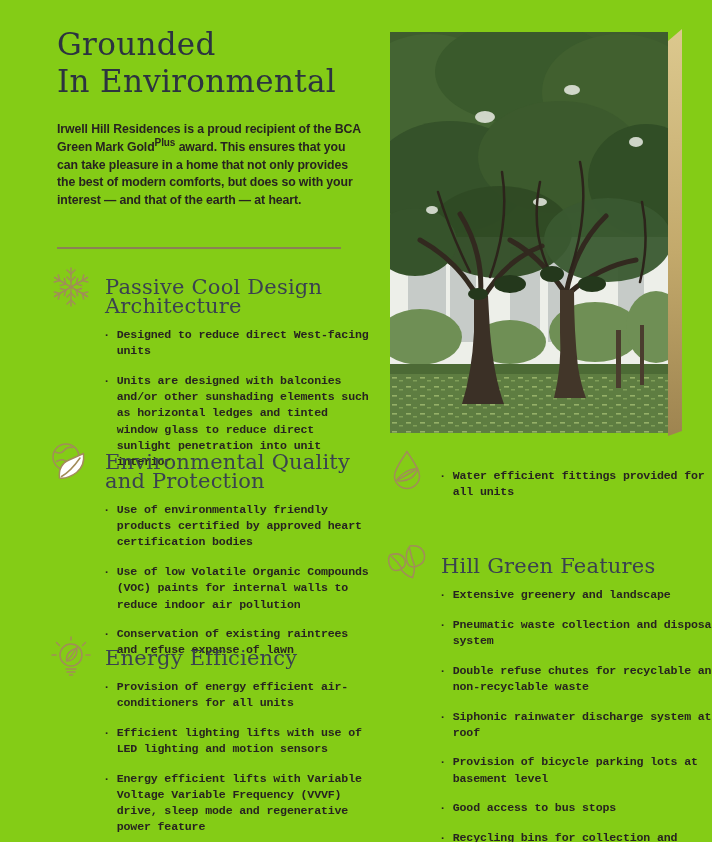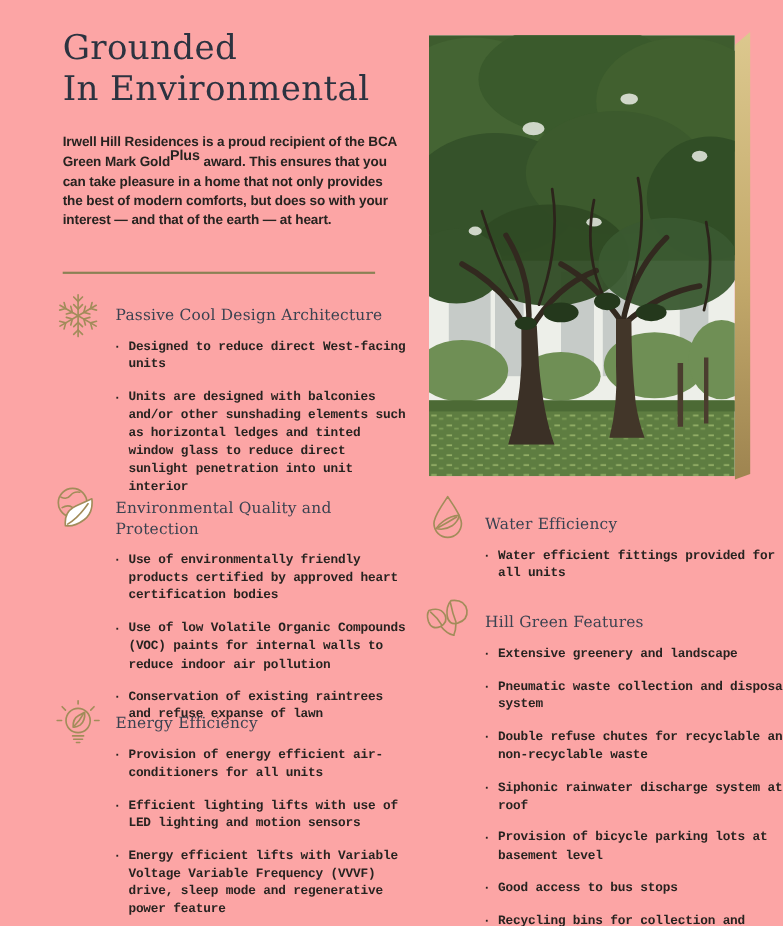--- a/index.html
+++ b/index.html
@@ -1,43 +1,43 @@
 <!DOCTYPE html>
 <html><head>
 <meta charset="utf-8">
 <style>
   html,body{margin:0;padding:0;background:#ffffff;}
-  .page{position:relative;width:712px;height:842px;background:#fca5a5;overflow:hidden;
+  .page{position:relative;width:712px;height:842px;background:#84cc16;overflow:hidden;
         font-family:"Liberation Sans",sans-serif;}
   
   .page-title{position:absolute;left:57px;top:26px;margin:0;
     font-family:"DejaVu Serif",serif;font-weight:400;font-size:31px;line-height:37px;
     color:#2c3340;letter-spacing:.3px;}
   .page-title span{display:block;}
   
   .intro{position:absolute;left:57px;top:121px;width:304px;margin:0;
     font-weight:700;font-size:12.3px;line-height:17.8px;color:#272320;letter-spacing:-.1px;}
-  .intro sup{font-size:13px;line-height:0;}
+  .intro sup{font-size:10px;line-height:0;}
   
   .divider{position:absolute;left:57px;top:247px;width:284px;height:1.5px;background:#8b8155;}
   
   .photo-wrap{position:absolute;left:390px;top:32px;width:296px;height:409px;}
   .photo-wrap .photo-svg{position:absolute;left:0;top:0;}
   .photo-wrap .edge-svg{position:absolute;left:278px;top:-5px;}
   
   .section{position:absolute;}
   .s-left{left:47px;width:318px;}
   .s-right{left:383px;width:322px;}
   .s-left-0{top:263px;} .s-left-1{top:438px;} .s-left-2{top:634px;}
   .s-right-0{top:447px;} .s-right-1{top:536px;}
   .section .icon{position:absolute;left:0;top:0;width:52px;height:52px;}
   .section .body{margin-left:58px;padding-top:15px;}
   .s-right .body{padding-top:21px;}
   .sec-title{margin:0 0 11px 0;font-family:"DejaVu Serif",serif;font-weight:400;
-    font-size:14px;line-height:19px;color:#3a4250;letter-spacing:.2px;}
+    font-size:21px;line-height:19px;color:#3a4250;letter-spacing:.2px;}
   ul.bullets{list-style:none;margin:0;padding:0;}
   ul.bullets li{display:flex;gap:8px;margin:0 0 13.5px 0;
     font-weight:700;font-size:11.6px;line-height:16.2px;color:#272320;letter-spacing:-.15px;}
   .s-left ul.bullets li{width:264px;}
   .s-right ul.bullets li{width:288px;}
   .dot{flex:0 0 auto;}
   .btxt{flex:1;font-family:Liberation Mono, monospace;}
 </style>
 </head>
 <body>
@@ -226,21 +226,20 @@
           </ul>
         </div>
       </div>
       <div class="section s-right s-right-0">
         <div class="icon"><svg width="48" height="48" viewBox="0 0 48 48" fill="none" stroke="#a28c5a" stroke-width="1.5" stroke-linecap="round" stroke-linejoin="round">
     <path d="M24 4.5 C20 11 11.5 21.5 11.5 29 A12.5 12.5 0 0 0 36.5 29 C36.5 21.5 28 11 24 4.5 Z"></path>
     <path d="M13.5 33.5 Q21 35.5 28 31 Q33.5 27 34.5 21.5 Q26.5 22 20.5 26.5 Q15.5 30 13.5 33.5 Z"></path>
     <path d="M15.5 32.5 Q24 28 32 23"></path>
           </svg></div>
         <div class="body">
-          <h3 class="sec-title">Water Efficiency</h3>
           <ul class="bullets">
             <li>
               <span class="dot">·</span>
               <span class="btxt">Water efficient fittings provided for all units</span>
             </li>
           </ul>
         </div>
       </div>
       <div class="section s-right s-right-1">
         <div class="icon"><svg width="48" height="48" viewBox="0 0 48 48" fill="none" stroke="#a28c5a" stroke-width="1.5" stroke-linecap="round" stroke-linejoin="round">

